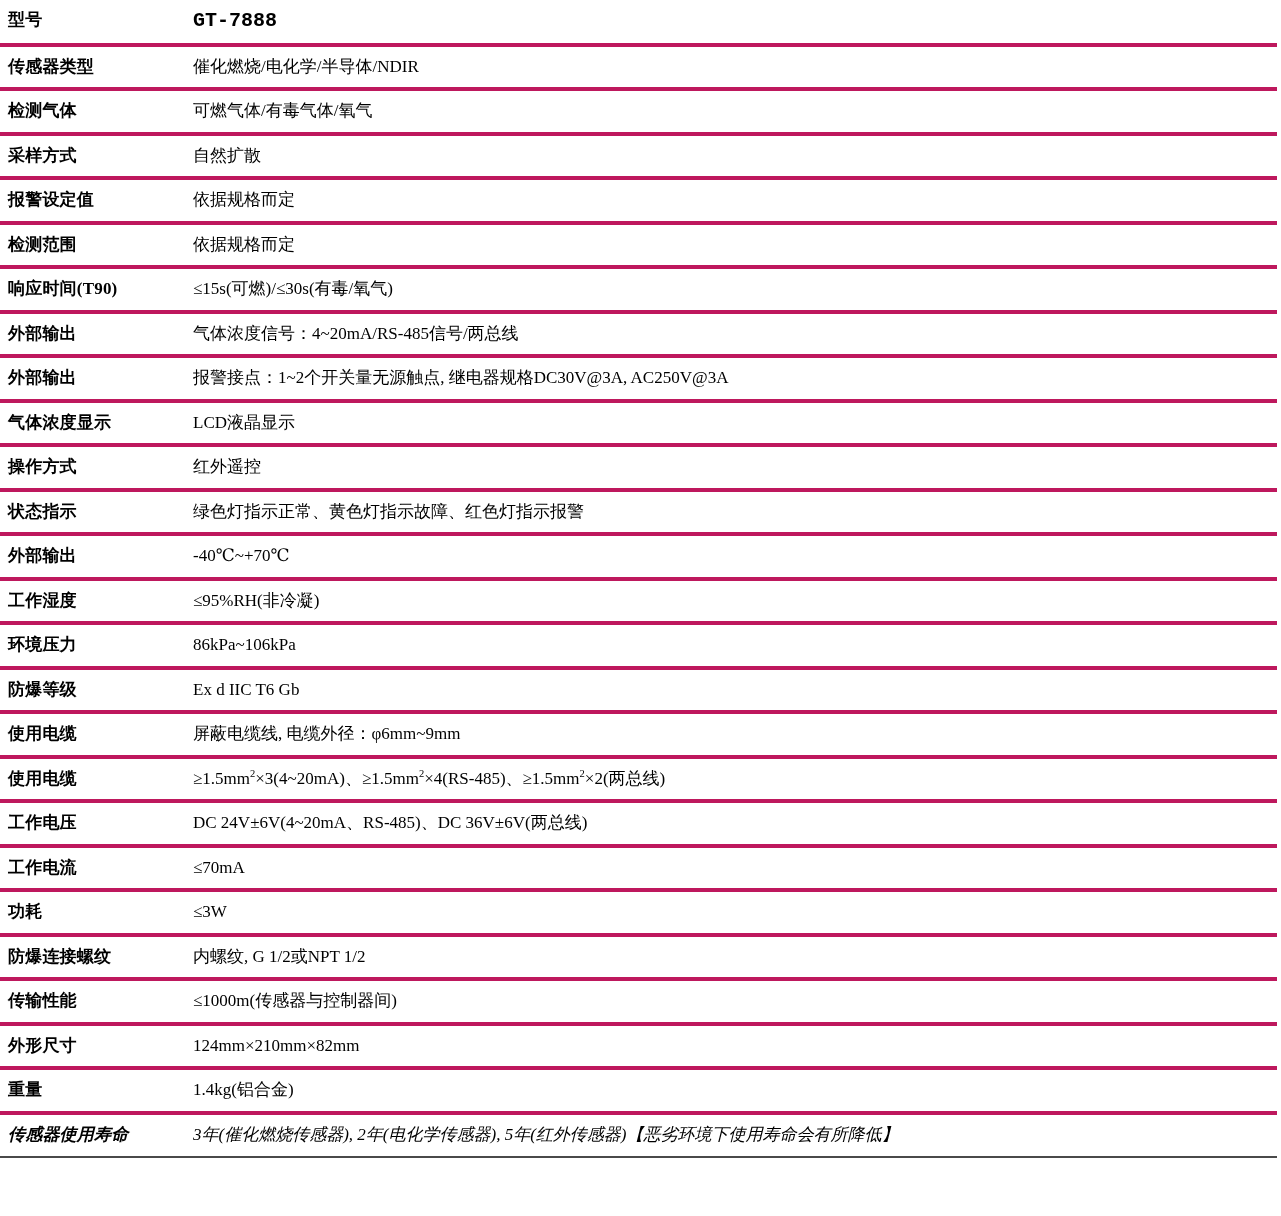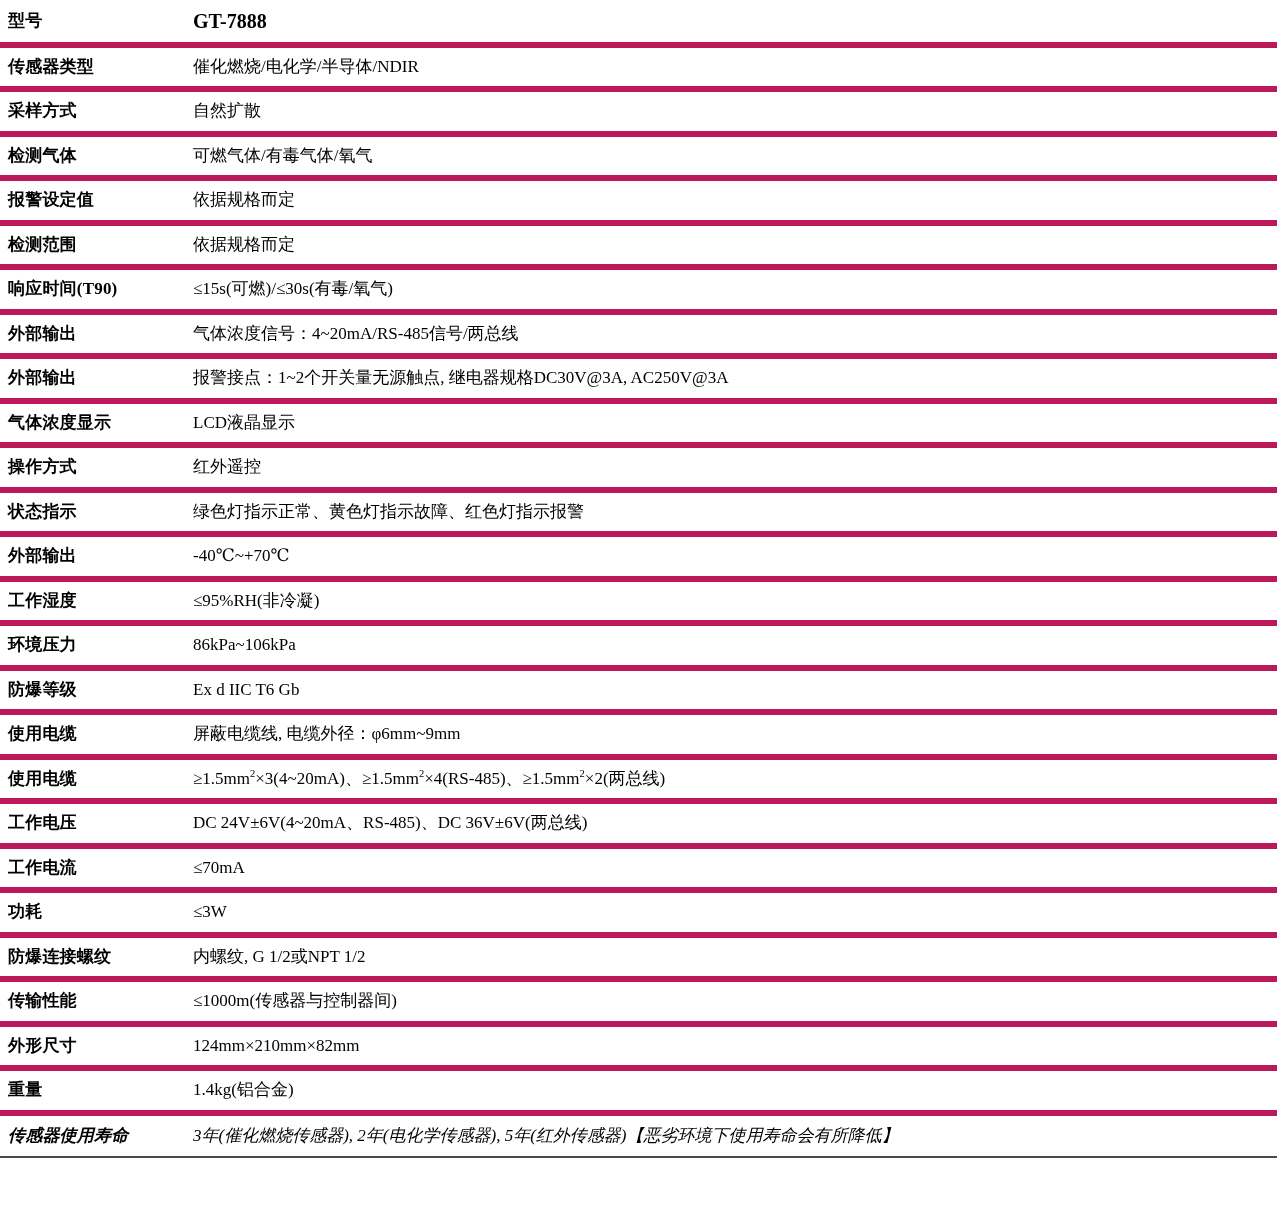--- a/index.html
+++ b/index.html
@@ -20,30 +20,31 @@
     border-collapse: collapse;
     table-layout: fixed;
   }
   .spec-table col.col-label { width: 185px; }
   .spec-table col.col-value { width: 1092px; }
 
   .spec-table tr {
     height: 44.5px;
   }
   .spec-table td {
-    border-top: 6px solid #be185d;
+    border-top: 4px solid #be185d;
     border-bottom: 1px solid #9b9b9b;
     padding: 0 0 0 8px;
     vertical-align: middle;
     font-size: 17px;
     line-height: 1.3;
     white-space: nowrap;
   }
   .spec-table tr:first-child td {
     border-top: none;
+    font-family: Liberation Mono, monospace;
   }
   .spec-table tr:last-child td {
     border-bottom: 2px solid #4a4a4a;
     font-style: italic;
   }
   .label-cell {
     font-weight: bold;
     font-size: 16.5px;
     letter-spacing: 0.2px;
   }
@@ -73,26 +74,26 @@
   <tbody>
       <tr>
         <td class="label-cell">型号</td>
         <td class="value-cell model">GT-7888</td>
       </tr>
       <tr>
         <td class="label-cell">传感器类型</td>
         <td class="value-cell">催化燃烧/电化学/半导体/NDIR</td>
       </tr>
       <tr>
+        <td class="label-cell">检测气体</td>
+        <td class="value-cell">可燃气体/有毒气体/氧气</td>
+      </tr>
+      <tr>
         <td class="label-cell">采样方式</td>
         <td class="value-cell">自然扩散</td>
-      </tr>
-      <tr>
-        <td class="label-cell">检测气体</td>
-        <td class="value-cell">可燃气体/有毒气体/氧气</td>
       </tr>
       <tr>
         <td class="label-cell">报警设定值</td>
         <td class="value-cell">依据规格而定</td>
       </tr>
       <tr>
         <td class="label-cell">检测范围</td>
         <td class="value-cell">依据规格而定</td>
       </tr>
       <tr>

